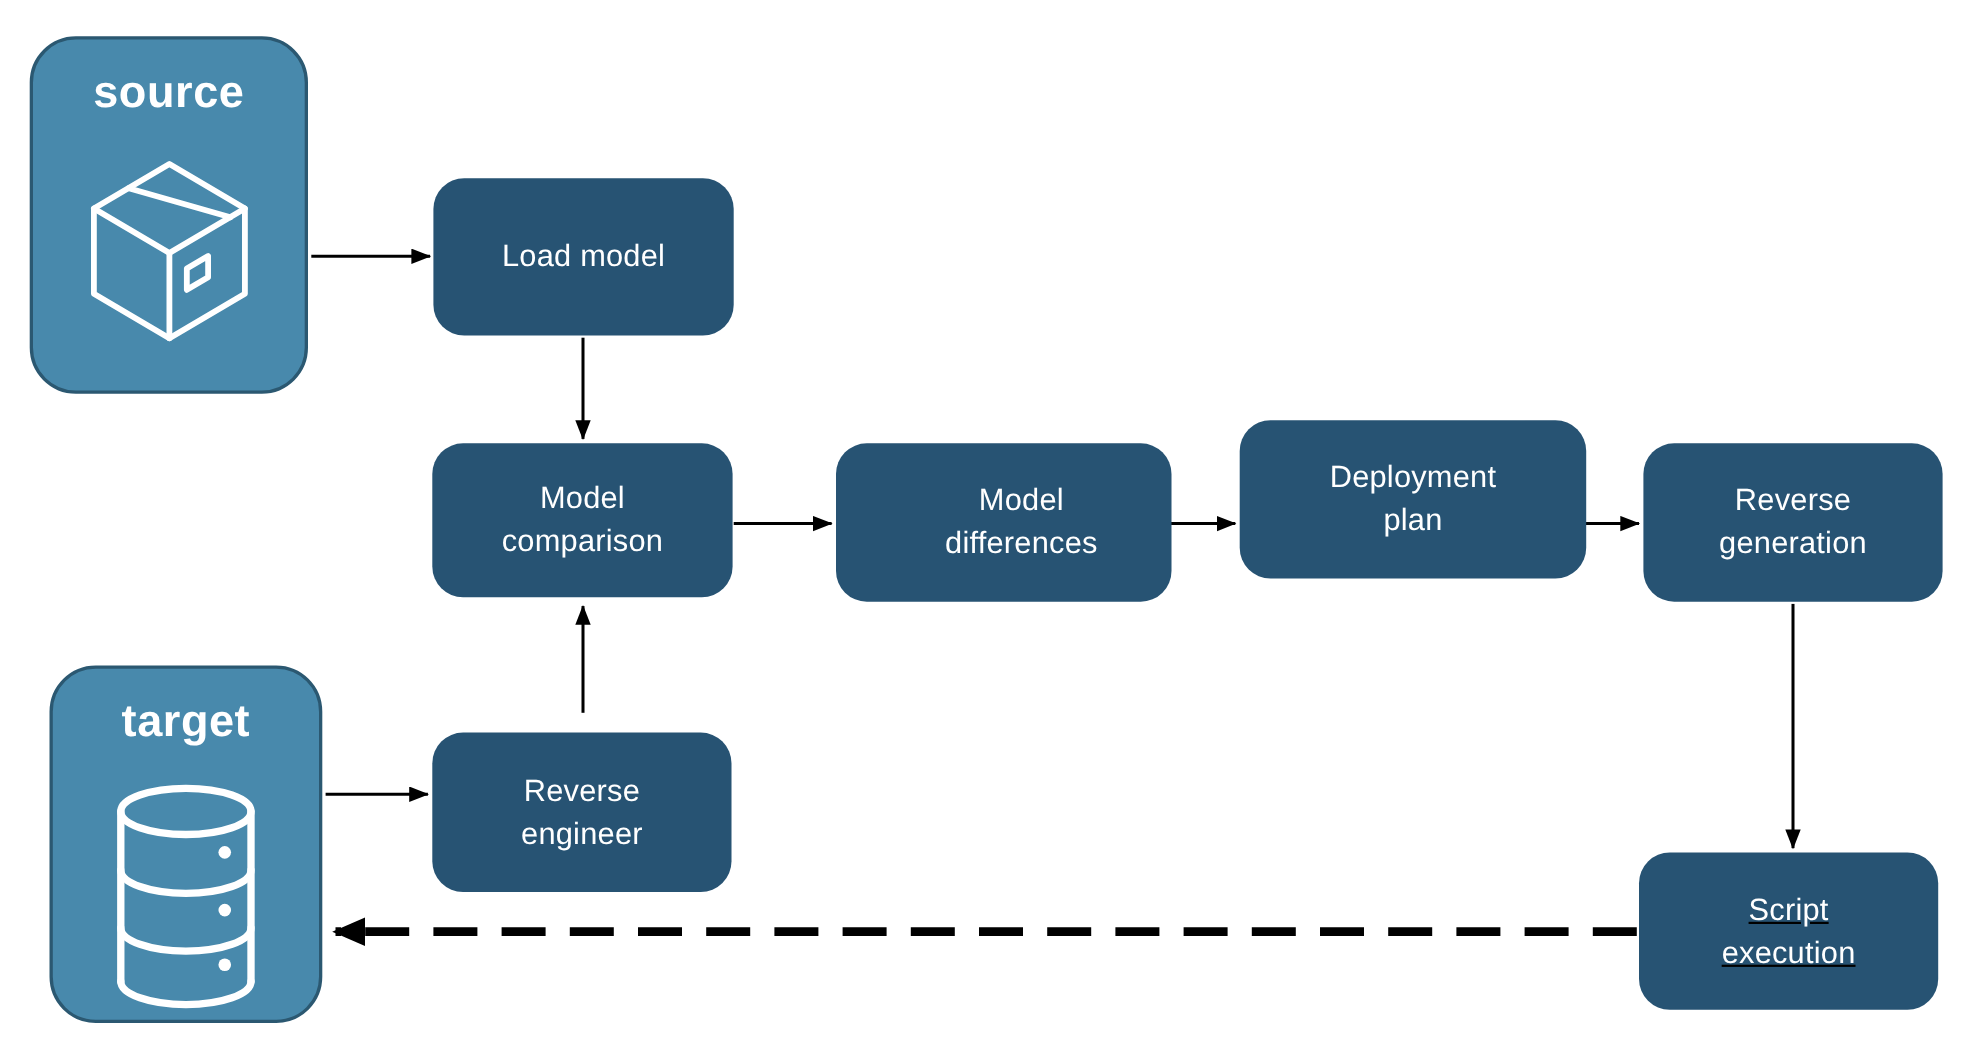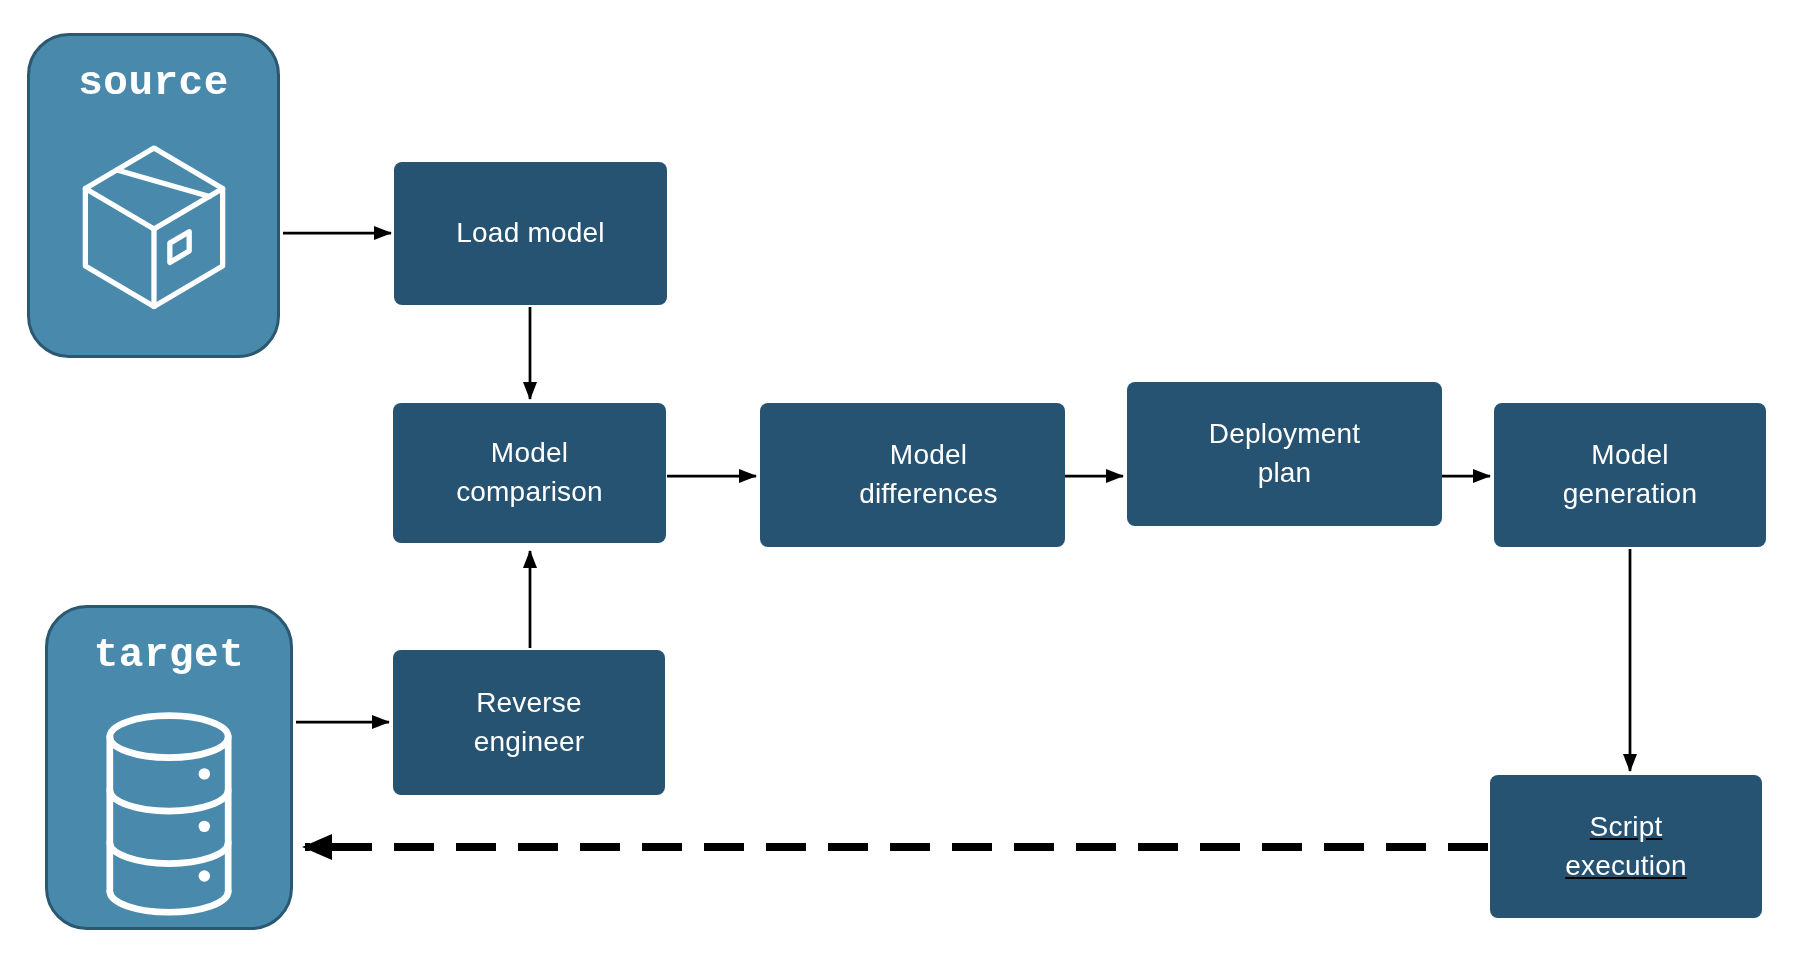--- a/index.html
+++ b/index.html
@@ -15,39 +15,39 @@
     position:relative;
     width:1800px;height:959px;
     background:var(--bg);
     overflow:hidden;
     font-family:"Liberation Sans", sans-serif;
   }
   .edges{position:absolute;left:0;top:0;width:1800px;height:959px;pointer-events:none;}
   .node{
     position:absolute;
     background:var(--node-fill);
-    border-radius:8px;
+    border-radius:28px;
     display:flex;align-items:center;justify-content:center;
     text-align:center;
   }
   .node-label{
     color:var(--node-text);
     font-size:28px;
     line-height:1.38;
     font-weight:400;
     max-width:182px;
     letter-spacing:0.2px;
   }
   .endpoint{
     position:absolute;
     background:var(--endpoint-fill);
     border:3px solid var(--endpoint-border);
     border-radius:42px;
     box-sizing:border-box;
-    display:flex;flex-direction:column;align-items:center;font-family:Liberation Mono, monospace;
+    display:flex;flex-direction:column;align-items:center;
   }
   .endpoint-label{
     color:var(--node-text);
     font-size:41px;
     font-weight:700;
     margin-top:24px;
     letter-spacing:0.5px;
   }
   .endpoint-icon{margin-top:18px;}
 </style>
@@ -118,24 +118,24 @@
 
   <div class="node" style="left:760px;top:403px;width:273px;height:144px;padding-left:32px;">
     <span class="node-label">Model differences</span>
   </div>
 
   <div class="node" style="left:1127px;top:382px;width:315px;height:144px;">
     <span class="node-label">Deployment plan</span>
   </div>
 
   <div class="node" style="left:1494px;top:403px;width:272px;height:144px;">
-    <span class="node-label">Model generation</span>
+    <span class="node-label">Reverse generation</span>
   </div>
 
-  <div class="node" style="left:393px;top:650px;width:272px;height:145px;">
+  <div class="node" style="left:393px;top:666px;width:272px;height:145px;">
     <span class="node-label">Reverse engineer</span>
   </div>
 
   <div class="node" style="left:1490px;top:775px;width:272px;height:143px;text-decoration:underline;">
     <span class="node-label">Script execution</span>
   </div>
 
 </div>
 
 </body></html>

